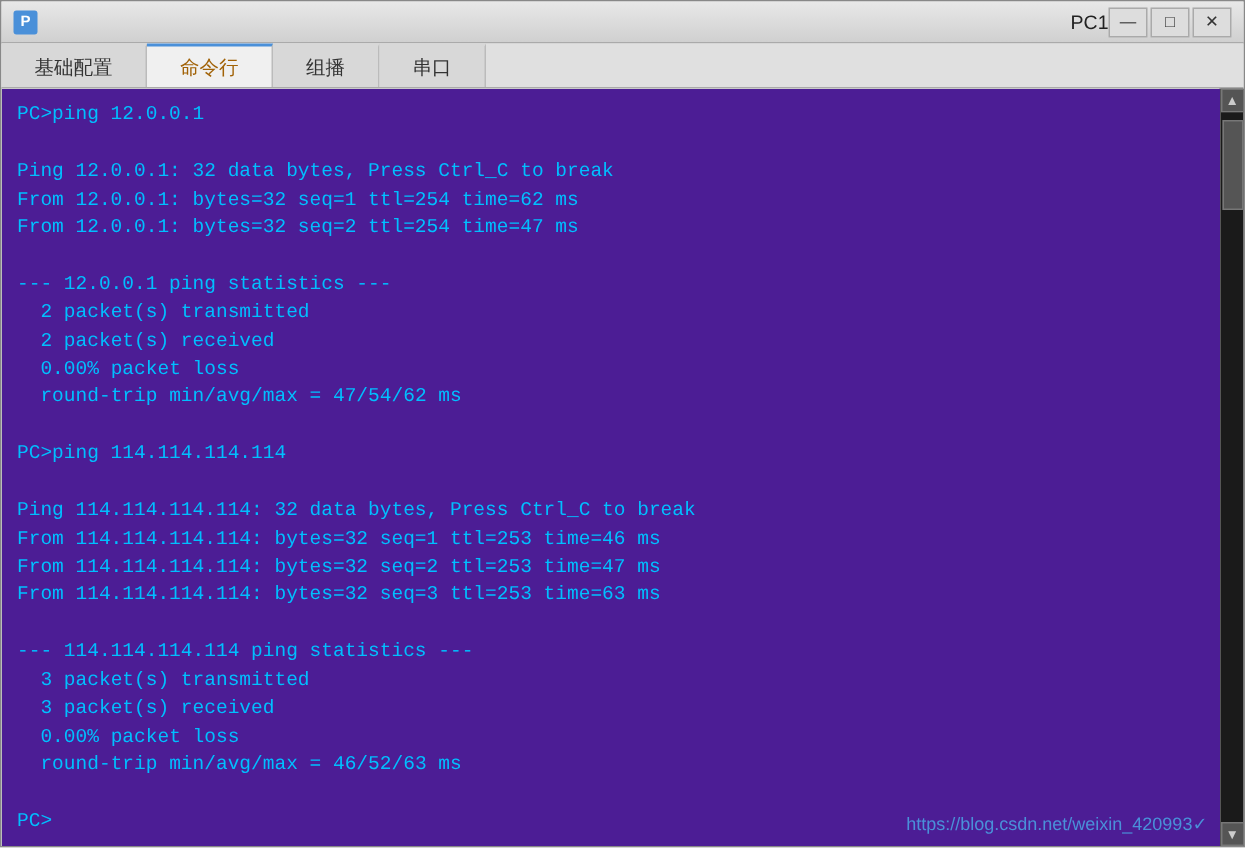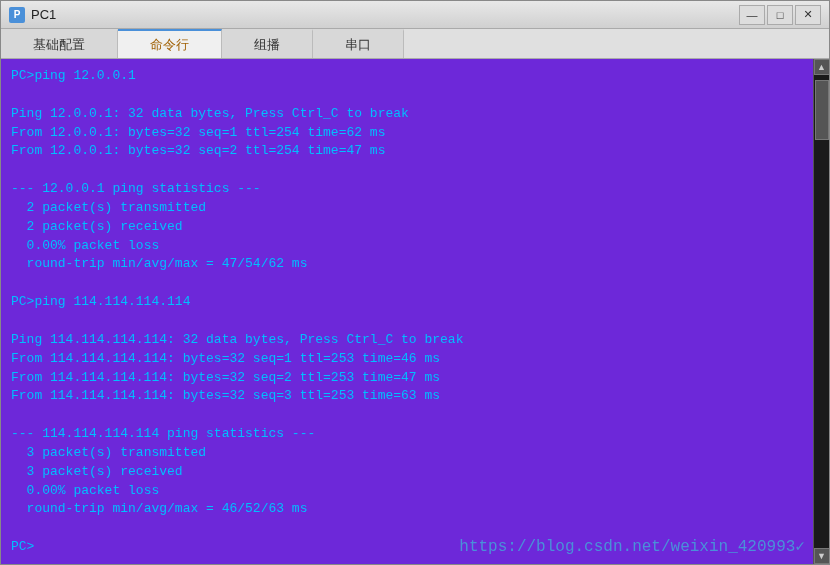--- a/index.html
+++ b/index.html
@@ -42,20 +42,21 @@
       justify-content: center;
       font-size: 10px;
       color: white;
       font-weight: bold;
     }
 
     .title-bar-text {
       flex: 1;
       font-size: 13px;
       color: #222;
+      text-align: right;
     }
 
     .title-bar-buttons {
       display: flex;
       gap: 2px;
     }
 
     .title-btn {
       width: 26px;
       height: 20px;
@@ -72,21 +73,21 @@
     
     .tab-bar {
       display: flex;
       background: #e0e0e0;
       border-bottom: 1px solid #aaa;
       flex-shrink: 0;
       height: 30px;
     }
 
     .tab {
-      padding: 5px 32px;
+      padding: 5px 22px;
       font-size: 13px;
       color: #333;
       cursor: pointer;
       border-right: 1px solid #bbb;
       border-top: 2px solid transparent;
       display: flex;
       align-items: center;
       background: #d8d8d8;
     }
 
@@ -99,21 +100,21 @@
     
     .terminal-container {
       flex: 1;
       display: flex;
       overflow: hidden;
       position: relative;
     }
 
     .terminal {
       flex: 1;
-      background: #6d28d9;
+      background: #4c1d95;
       color: #00bfff;
       font-family: 'Courier New', Courier, monospace;
       font-size: 13px;
       line-height: 1.45;
       padding: 8px 10px;
       overflow-y: auto;
       overflow-x: hidden;
     }
 
     .terminal pre {
@@ -177,22 +178,22 @@
       color: #ccc;
       cursor: pointer;
       flex-shrink: 0;
     }
 
     .watermark {
       position: absolute;
       bottom: 8px;
       right: 24px;
       color: #4a90d9;
-      font-size: 16px;
-      font-family: Liberation Mono, monospace;
+      font-size: 12px;
+      font-family: Liberation Sans, sans-serif;
     }
   </style>
 </head>
 <body>
 
 <div class="window">
 
   <div class="title-bar">
     <div class="title-bar-icon">
       <span>P</span>

